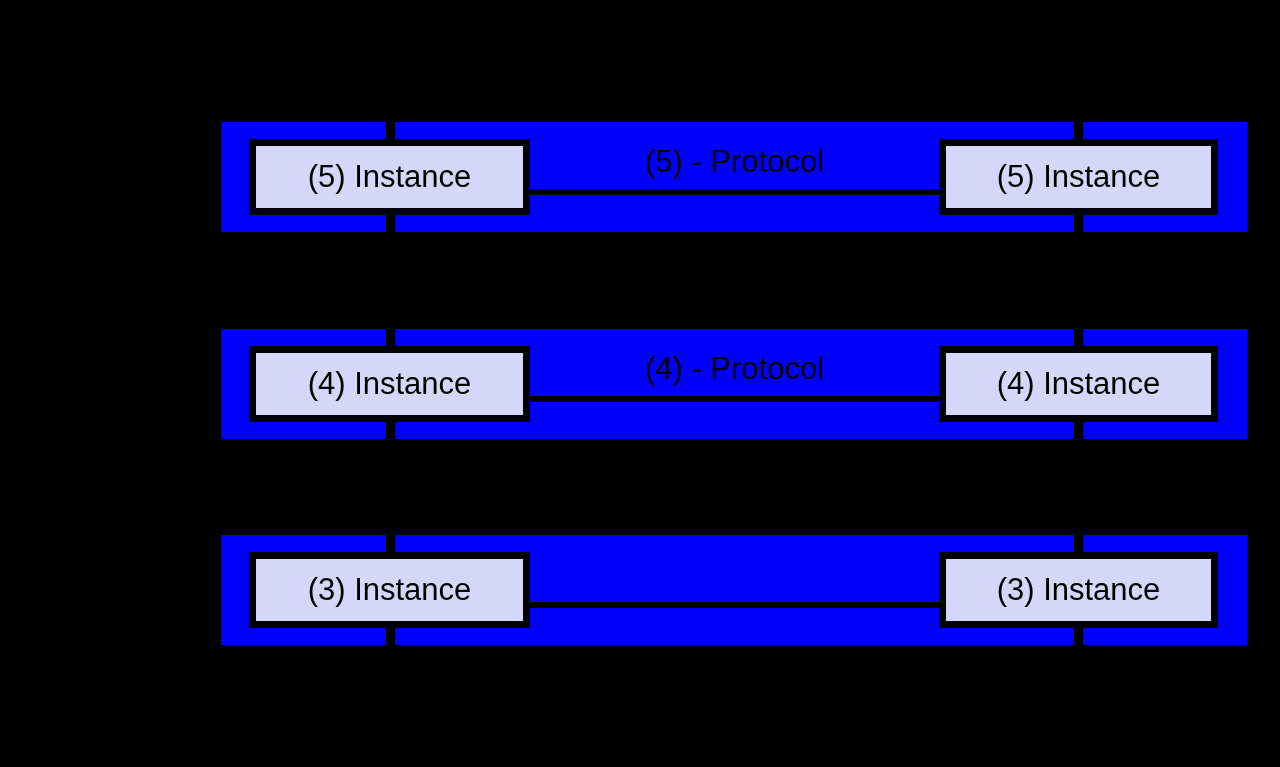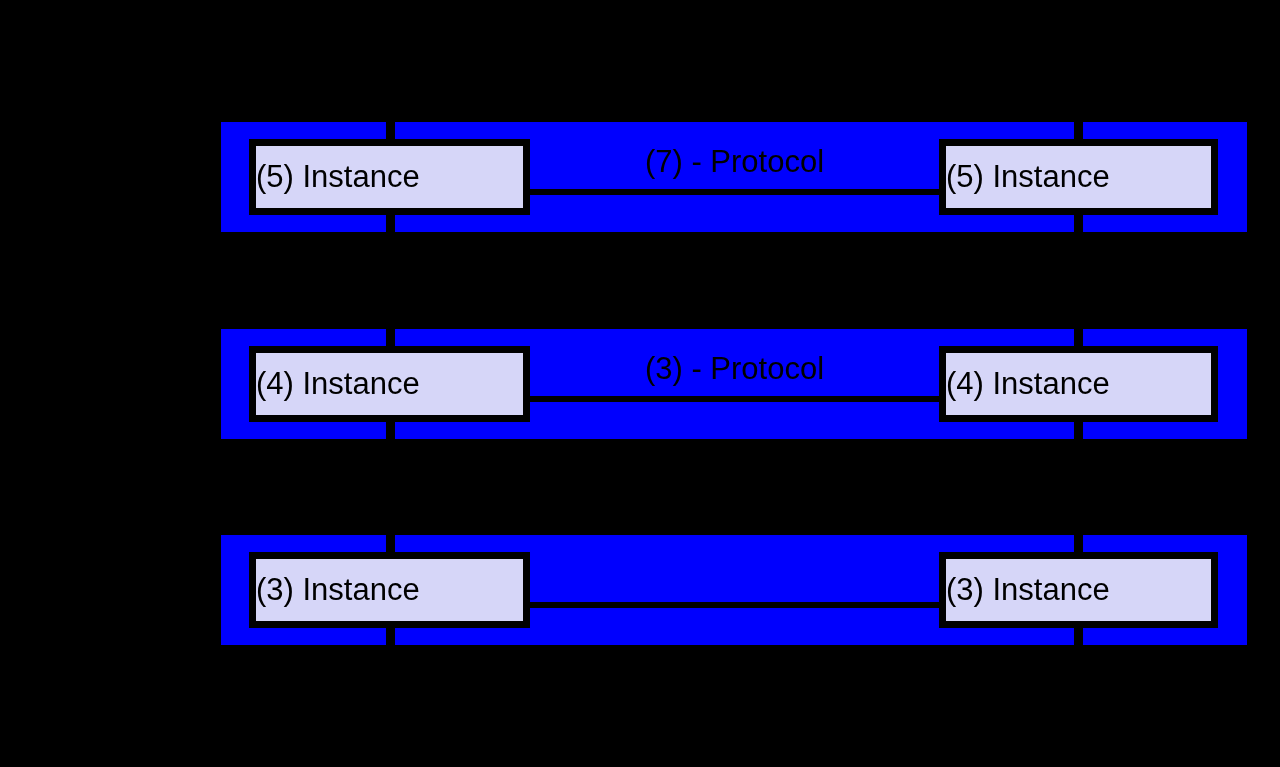--- a/index.html
+++ b/index.html
@@ -37,53 +37,53 @@
     font-size:31px;
     color:var(--line,#000);
     white-space:nowrap;
   }
   .ibox{
     position:absolute;
     top:17px;height:76px;
     box-sizing:border-box;
     border:7px solid var(--line,#000);
     background:var(--instance-fill,#d6d6f8);
-    display:flex;align-items:center;justify-content:flex-start;
+    display:flex;align-items:center;justify-content:center;
     font-size:31px;
     color:var(--line,#000);
     white-space:nowrap;
   }
   .ibox-l{left:28px;width:281px;}
   .ibox-r{left:718px;width:279px;}
 </style>
 </head>
 <body>
 
 <div class="canvas">
 
   <div class="row" style="top:122px">
     <div class="seg seg-l"></div>
     <div class="seg seg-m"></div>
     <div class="seg seg-r"></div>
     <div class="pline"></div>
-    <div class="plabel">(7) - Protocol</div>
+    <div class="plabel">(5) - Protocol</div>
     <div class="ibox ibox-l">
       <span>(5) Instance</span>
     </div>
     <div class="ibox ibox-r">
       <span>(5) Instance</span>
     </div>
   </div>
 
   <div class="row" style="top:329px">
     <div class="seg seg-l"></div>
     <div class="seg seg-m"></div>
     <div class="seg seg-r"></div>
     <div class="pline"></div>
-    <div class="plabel">(3) - Protocol</div>
+    <div class="plabel">(4) - Protocol</div>
     <div class="ibox ibox-l">
       <span>(4) Instance</span>
     </div>
     <div class="ibox ibox-r">
       <span>(4) Instance</span>
     </div>
   </div>
 
   <div class="row" style="top:535px">
     <div class="seg seg-l"></div>

